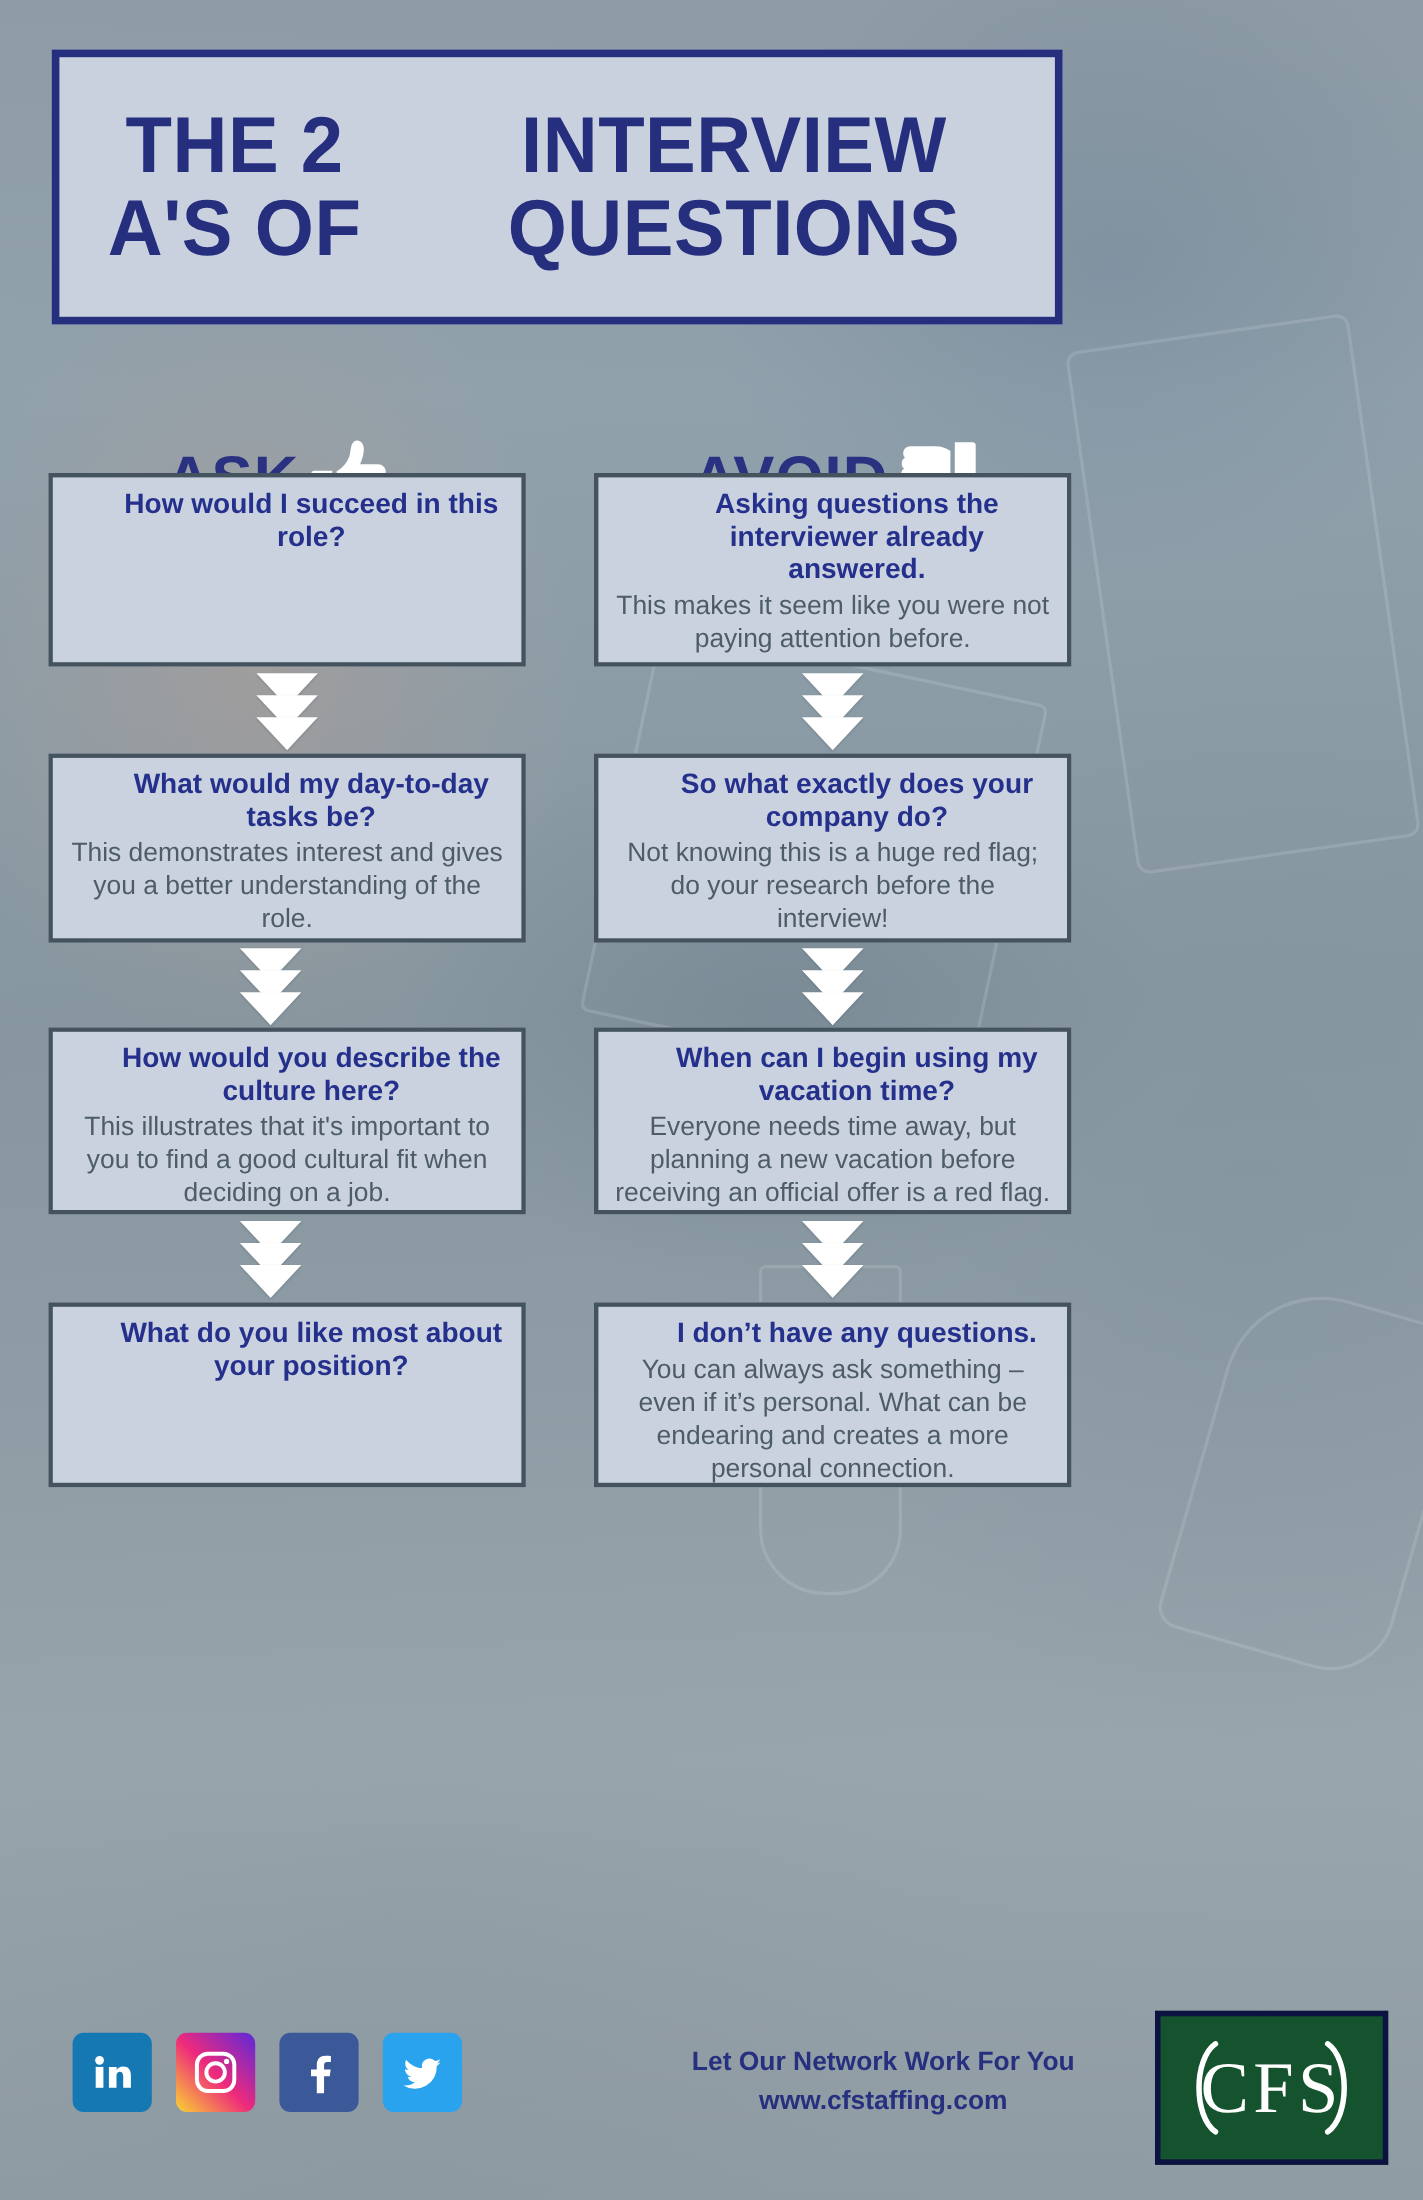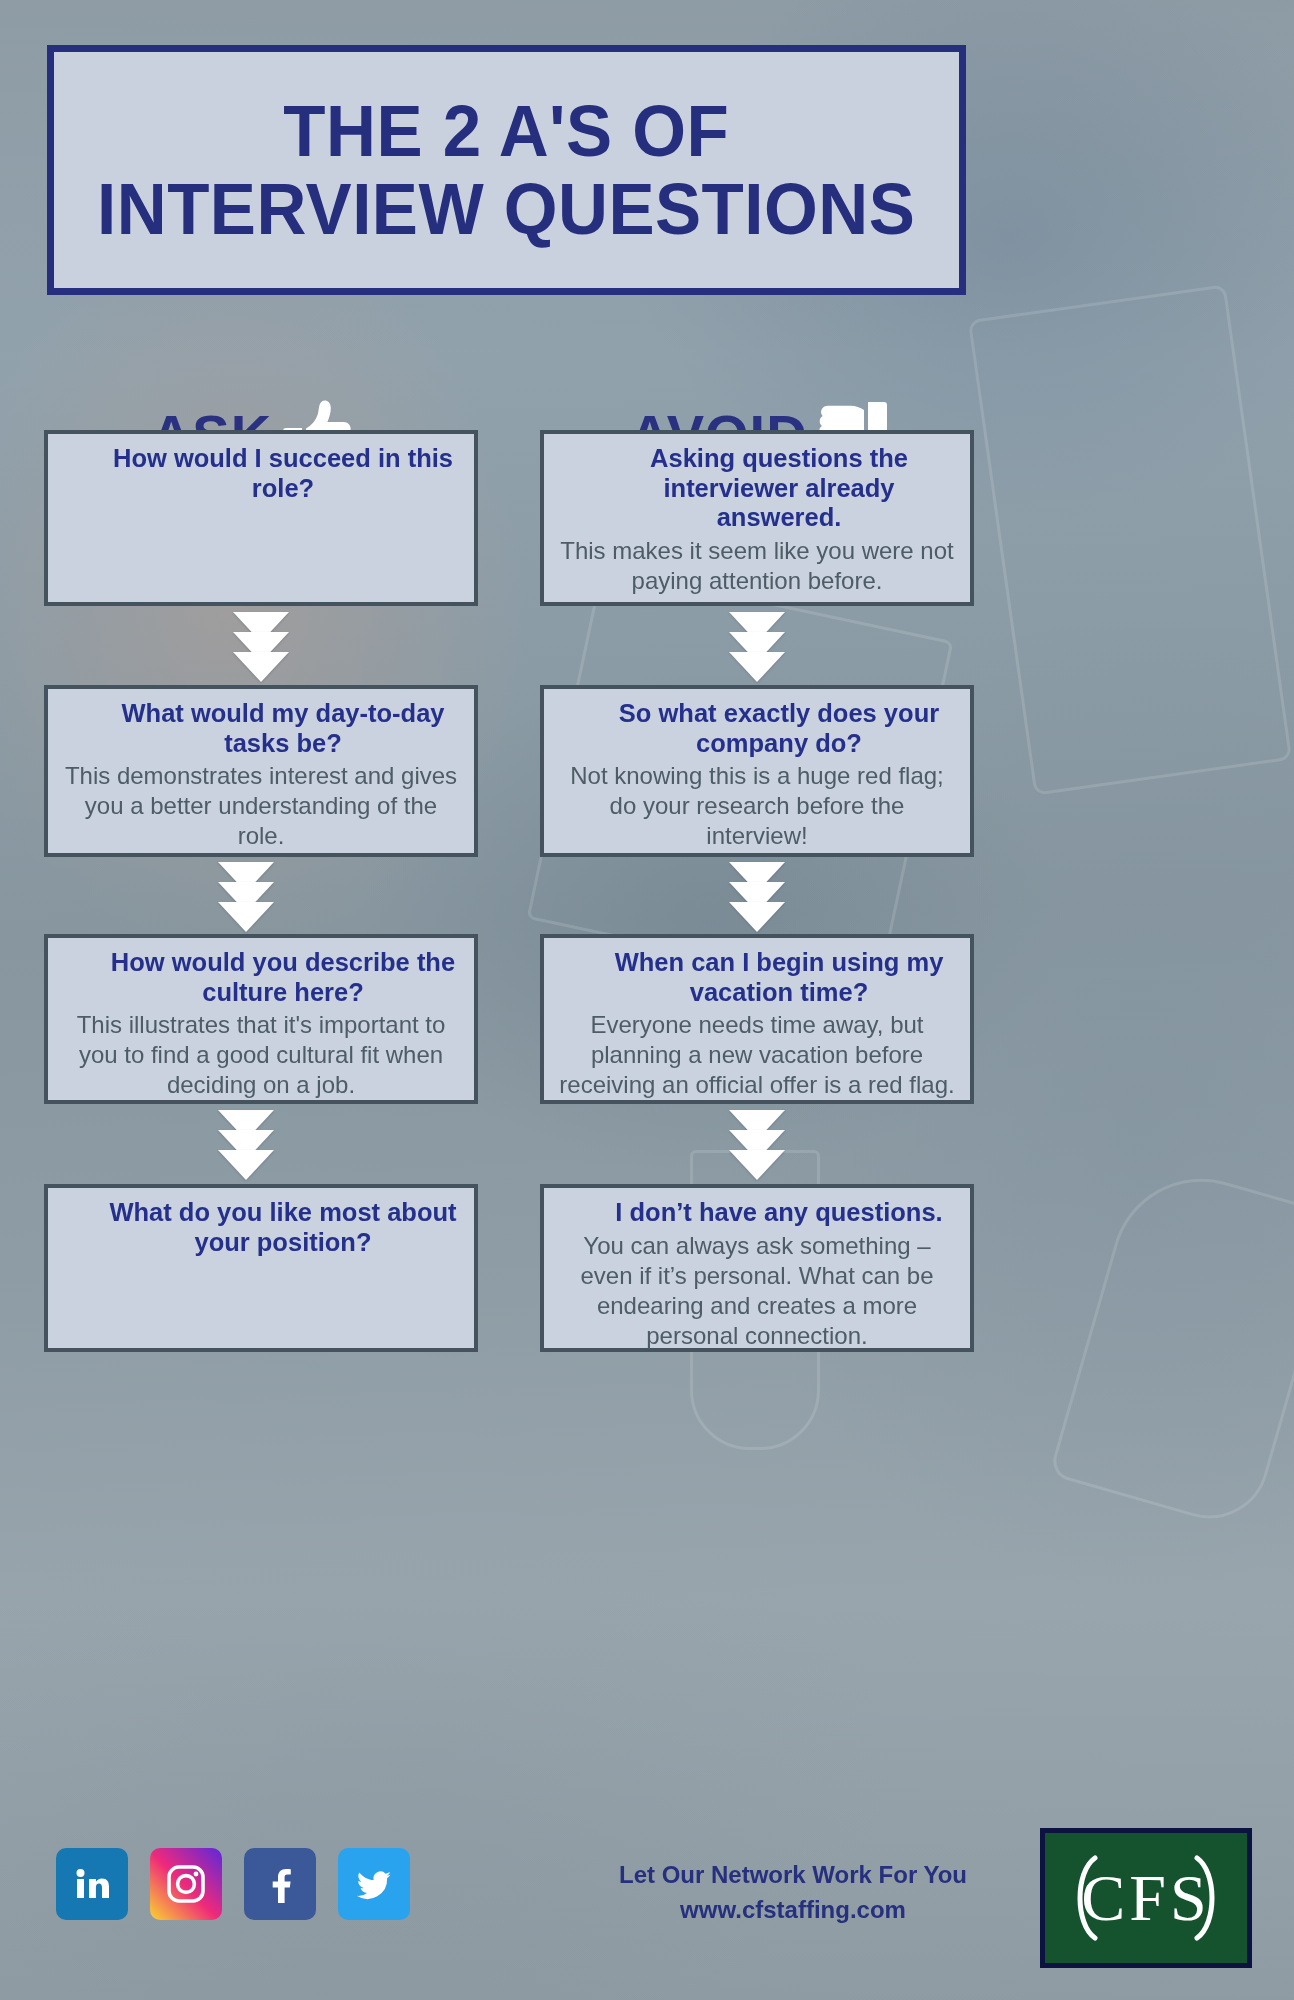--- a/index.html
+++ b/index.html
@@ -41,21 +41,21 @@
   }
 
   
   .title-frame {
     position: absolute;
     left: 47px; top: 45px;
     width: 919px; height: 250px;
     background: #c9d1de;
     border: 7px solid #262e7e;
     display: flex;
-    flex-direction: column;
+    flex-direction: row;
     align-items: center;
     justify-content: center;
     gap: 2px;
   }
   .title-line {
     color: #262e7e;
     font-family: "Liberation Sans Narrow", "Liberation Sans", sans-serif;
     font-weight: bold;
     font-size: 72px;
     letter-spacing: 0.5px;
@@ -130,21 +130,21 @@
     border-right: 28px solid transparent;
     border-top: 30px solid #ffffff;
     margin-top: -10px;
     filter: drop-shadow(0 1px 1px rgba(40,55,65,0.25));
   }
   .chev:first-child { margin-top: 0; }
 
   
   .footer {
     position: absolute;
-    left: 8px; bottom: 0;
+    left: 18px; bottom: 0;
     width: 1238px; height: 200px;
   }
   .social-row {
     position: absolute;
     left: 48px; top: 48px;
     display: flex;
     gap: 22px;
   }
   .social {
     width: 72px; height: 72px;

